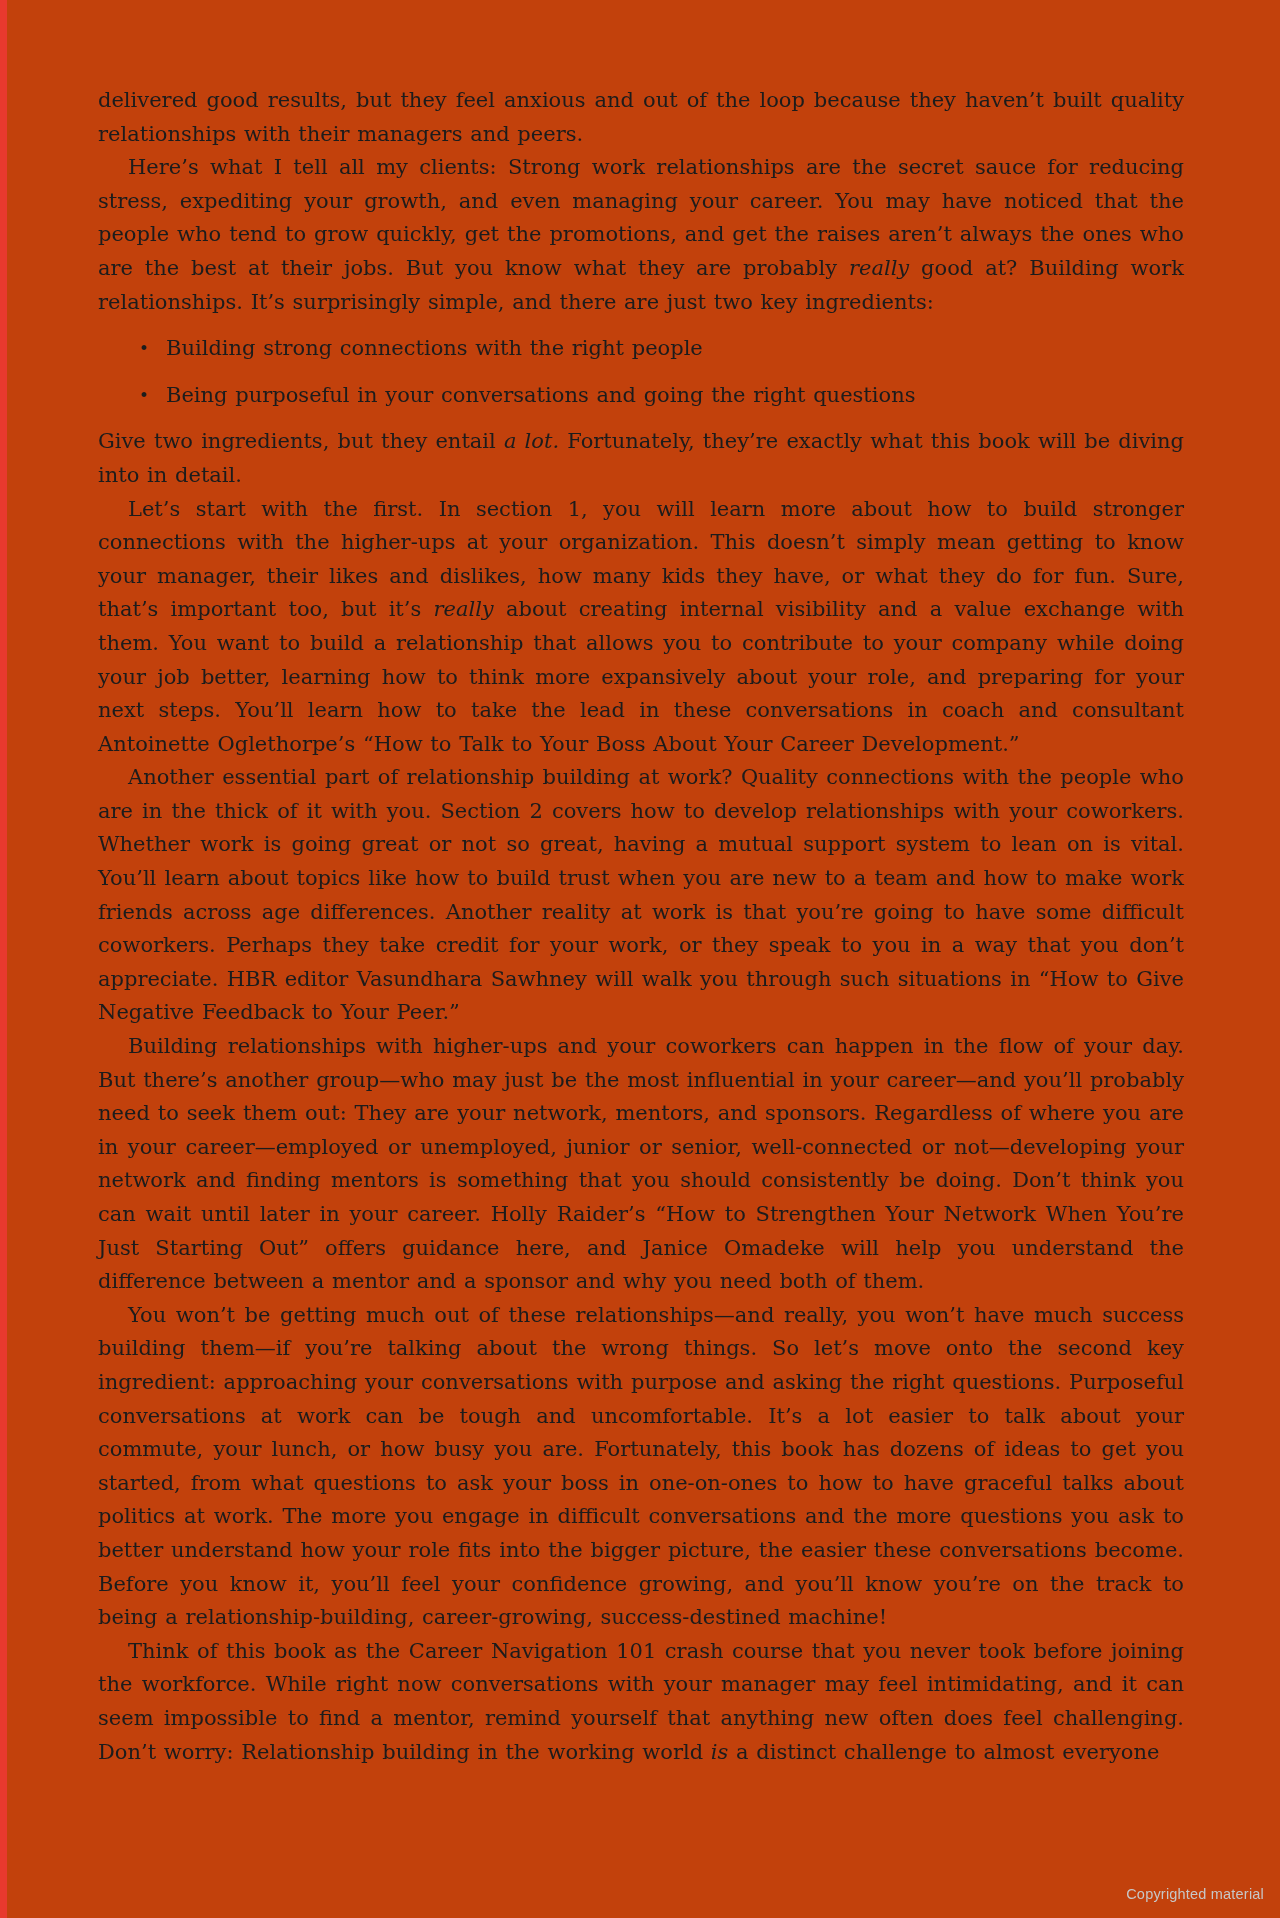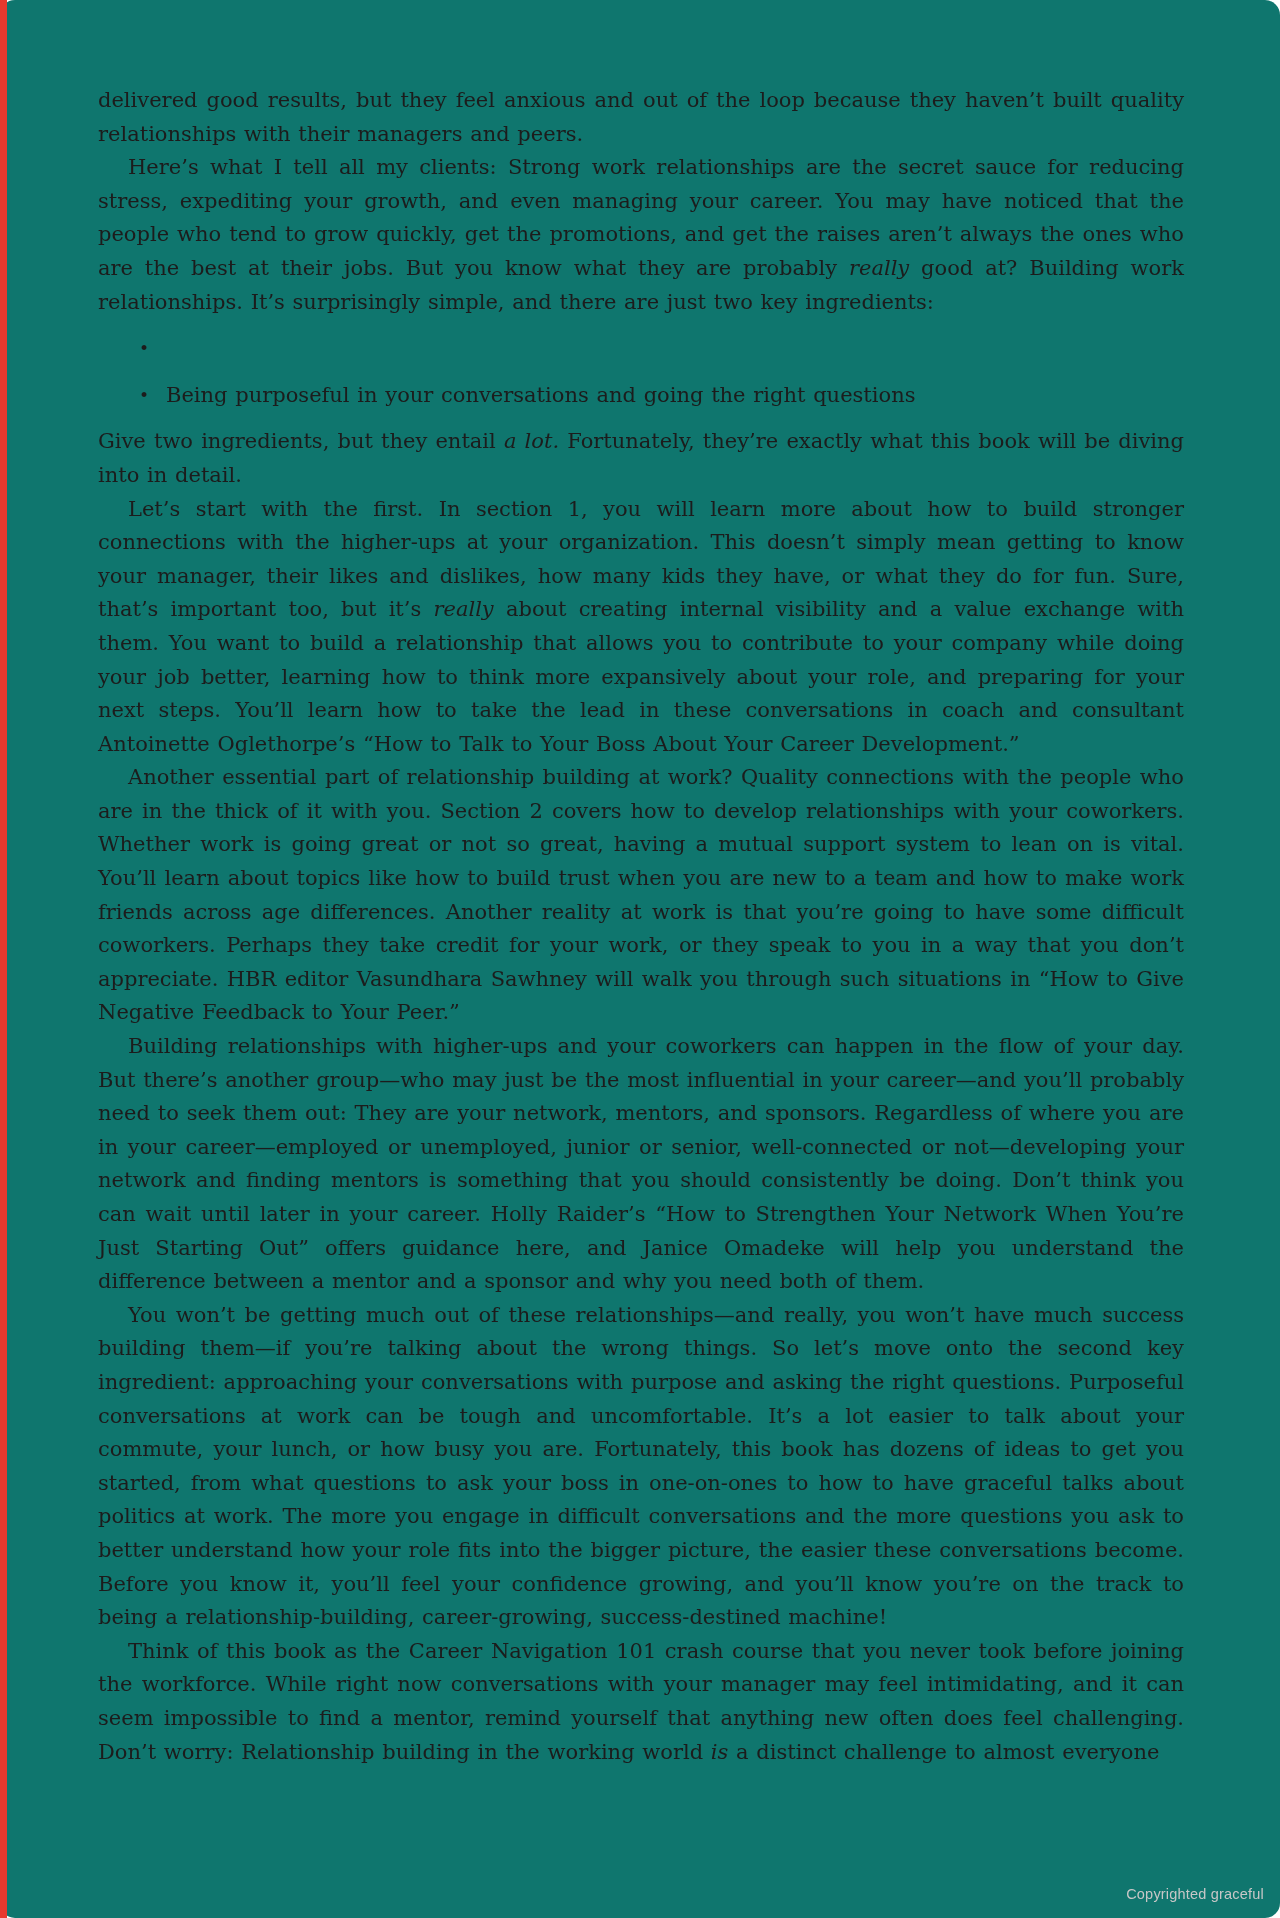--- a/index.html
+++ b/index.html
@@ -9,22 +9,21 @@
   }
   body {
     width: 1280px;
     height: 1918px;
     position: relative;
     overflow: hidden;
   }
   .page {
     position: absolute;
     inset: 0;
-    background: #0f766e;
-    border-radius: 15px;
+    background: #c2410c;
   }
   .red-edge {
     position: absolute;
     left: 0;
     top: 0;
     width: 7px;
     height: 100%;
     background: #e8392e;
   }
   .text-block {
@@ -72,26 +71,27 @@
 </head>
 <body>
 
 <div class="page">
   <div class="red-edge"></div>
   <main class="text-block" id="text-block">
       <p><span>delivered good results, but they feel anxious and out of the loop because they haven’t built quality relationships with their managers and peers.</span></p>
       <p class="indent"><span>Here’s what I tell all my clients: Strong work relationships are the secret sauce for reducing stress, expediting your growth, and even managing your career. You may have noticed that the people who tend to grow quickly, get the promotions, and get the raises aren’t always the ones who are the best at their jobs. But you know what they are probably </span><em>really</em><span> good at? Building work relationships. It’s surprisingly simple, and there are just two key ingredients:</span></p>
       <div class="bullet">
         <span class="dot">•</span>
+        <span><span>Building strong connections with the right people</span></span>
       </div>
       <div class="bullet">
         <span class="dot">•</span>
         <span><span>Being purposeful in your conversations and going the right questions</span></span>
       </div>
       <p><span>Give two ingredients, but they entail </span><em>a lot.</em><span> Fortunately, they’re exactly what this book will be diving into in detail.</span></p>
       <p class="indent"><span>Let’s start with the first. In section 1, you will learn more about how to build stronger connections with the higher-ups at your organization. This doesn’t simply mean getting to know your manager, their likes and dislikes, how many kids they have, or what they do for fun. Sure, that’s important too, but it’s </span><em>really</em><span> about creating internal visibility and a value exchange with them. You want to build a relationship that allows you to contribute to your company while doing your job better, learning how to think more expansively about your role, and preparing for your next steps. You’ll learn how to take the lead in these conversations in coach and consultant Antoinette Oglethorpe’s “How to Talk to Your Boss About Your Career Development.”</span></p>
       <p class="indent"><span>Another essential part of relationship building at work? Quality connections with the people who are in the thick of it with you. Section 2 covers how to develop relationships with your coworkers. Whether work is going great or not so great, having a mutual support system to lean on is vital. You’ll learn about topics like how to build trust when you are new to a team and how to make work friends across age differences. Another reality at work is that you’re going to have some difficult coworkers. Perhaps they take credit for your work, or they speak to you in a way that you don’t appreciate. HBR editor Vasundhara Sawhney will walk you through such situations in “How to Give Negative Feedback to Your Peer.”</span></p>
       <p class="indent"><span>Building relationships with higher-ups and your coworkers can happen in the flow of your day. But there’s another group—who may just be the most influential in your career—and you’ll probably need to seek them out: They are your network, mentors, and sponsors. Regardless of where you are in your career—employed or unemployed, junior or senior, well-connected or not—developing your network and finding mentors is something that you should consistently be doing. Don’t think you can wait until later in your career. Holly Raider’s “How to Strengthen Your Network When You’re Just Starting Out” offers guidance here, and Janice Omadeke will help you understand the difference between a mentor and a sponsor and why you need both of them.</span></p>
       <p class="indent"><span>You won’t be getting much out of these relationships—and really, you won’t have much success building them—if you’re talking about the wrong things. So let’s move onto the second key ingredient: approaching your conversations with purpose and asking the right questions. Purposeful conversations at work can be tough and uncomfortable. It’s a lot easier to talk about your commute, your lunch, or how busy you are. Fortunately, this book has dozens of ideas to get you started, from what questions to ask your boss in one-on-ones to how to have graceful talks about politics at work. The more you engage in difficult conversations and the more questions you ask to better understand how your role fits into the bigger picture, the easier these conversations become. Before you know it, you’ll feel your confidence growing, and you’ll know you’re on the track to being a relationship-building, career-growing, success-destined machine!</span></p>
       <p class="indent"><span>Think of this book as the Career Navigation 101 crash course that you never took before joining the workforce. While right now conversations with your manager may feel intimidating, and it can seem impossible to find a mentor, remind yourself that anything new often does feel challenging. Don’t worry: Relationship building in the working world </span><em>is</em><span> a distinct challenge to almost everyone</span></p>
     </main>
-  <div class="copyright">Copyrighted graceful</div>
+  <div class="copyright">Copyrighted material</div>
 </div>
 
 </body></html>

